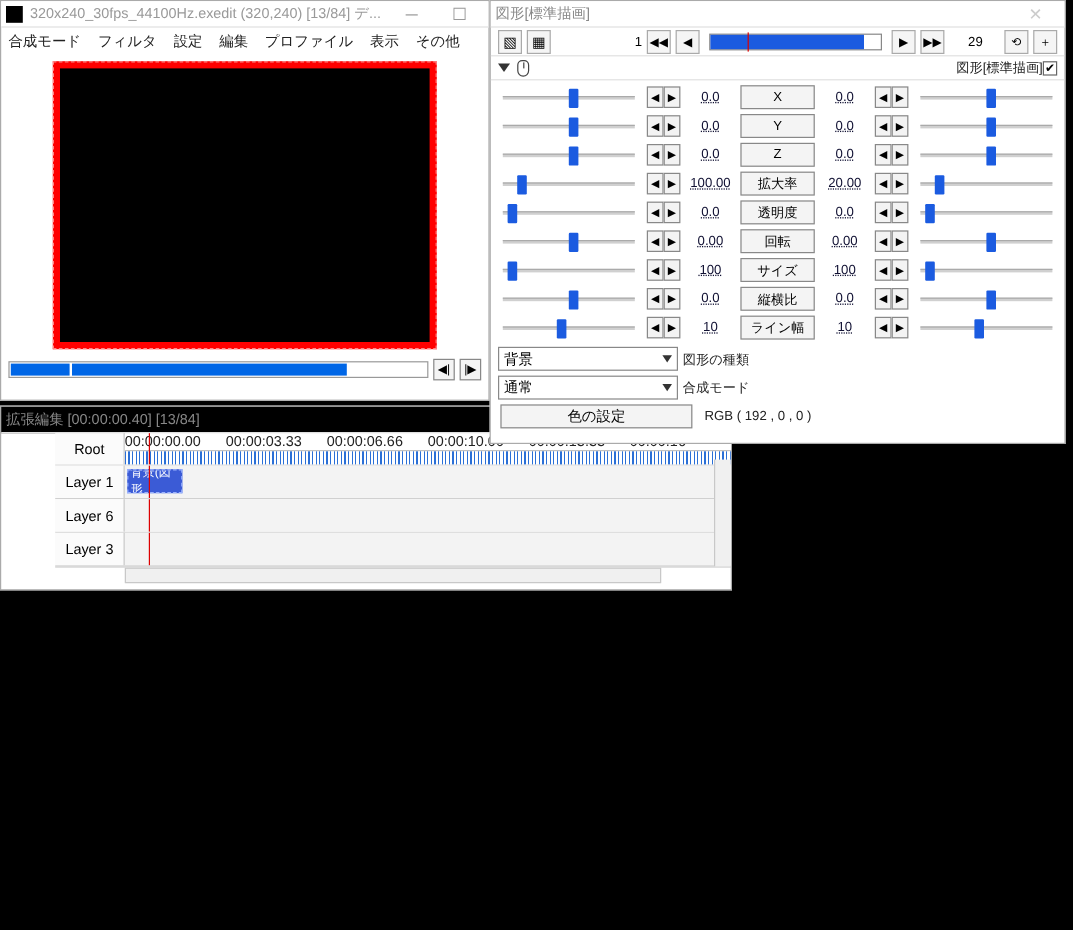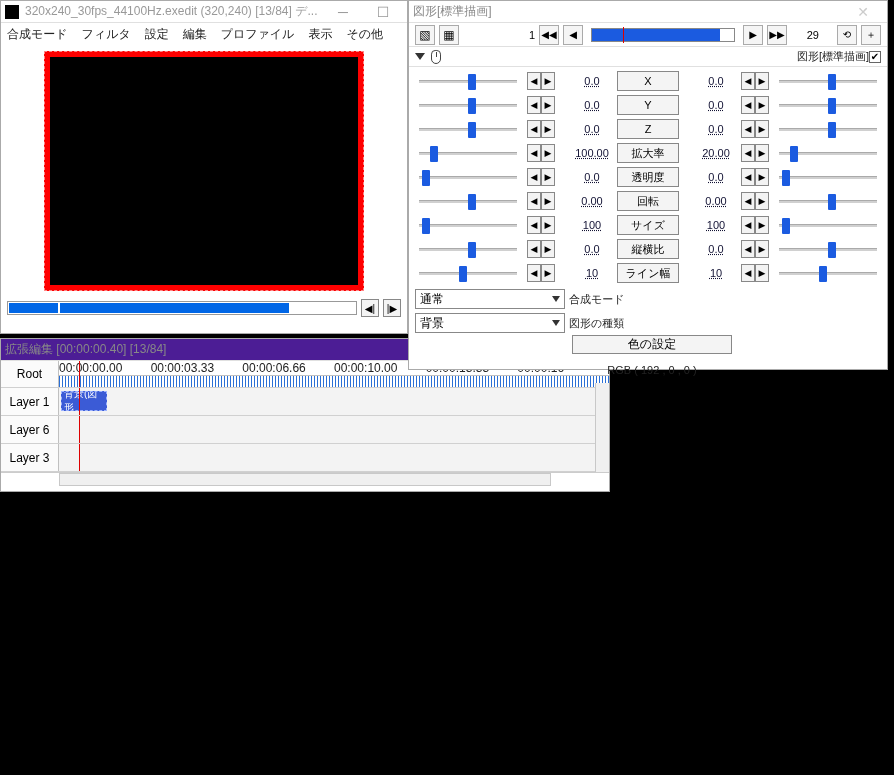--- a/index.html
+++ b/index.html
@@ -16,22 +16,22 @@
   .preview-area { position: relative; margin: 6px auto 0 auto; width: 320px; height: 240px; }
   .preview-border { position: absolute; inset: 0; background: #ff0000; }
   .preview-inner { position: absolute; left: 6px; top: 6px; right: 6px; bottom: 6px; background: #000; }
   .preview-dash { position: absolute; inset: 0; border: 1px dashed #f88; pointer-events: none; }
   .playbar { display: flex; align-items: center; margin: 8px 6px 0 6px; gap: 4px; }
   .playbar .track { flex: 1; height: 14px; background: #fff; border: 1px solid #999; position: relative; display:flex; align-items:center; }
   .playbar .track .chunk { height: 10px; background: #0066e6; margin: 0 1px; }
   .playbar .pbtn { width: 18px; height: 18px; border: 1px solid #888; background: #f4f4f4; display:flex; align-items:center; justify-content:center; font-size: 10px; }
   
   #timeline-window { left: 0; top: 338px; width: 610px; height: 154px; }
-  #timeline-window .titlebar { background: #4c1d95; color: #888; justify-content: center; }
-  .tl-body { position: relative; }
+  #timeline-window .titlebar { background: #000000; color: #888; justify-content: center; }
+  .tl-body { position: relative; padding-left: 45px; }
   .tl-row { display: flex; height: 28px; border-bottom: 1px solid #d0d0d0; }
   .tl-left { width: 58px; border-right: 1px solid #c0c0c0; display:flex; align-items:center; justify-content:center; background:#fbfbfb; }
   .tl-right { flex: 1; position: relative; background:#fff; }
   .ruler-row { height: 27px; }
   .ruler-top { position:absolute; top:0; left:0; right:0; height:13px; display:flex; font-size:10px; color:#222; }
   .ruler-top div { width: 100px; }
   .ruler-ticks { position:absolute; top:14px; left:0; right:0; height:12px; background: repeating-linear-gradient(90deg,#2a6fd6 0 1px, transparent 1px 3px); border-top:1px solid #c0c0c0; }
   .layer-row .tl-right { background: #f3f3f3; }
   .clip { position:absolute; top:3px; height:20px; background:#3b5bd6; border:1px dashed #9cb3ff; color:#fff; font-size:10px; display:flex; align-items:center; padding:0 2px; overflow:hidden; }
   .playhead { position:absolute; top:0; bottom:0; width:1px; background:#d00; left:20px; }
@@ -53,26 +53,26 @@
   .mouse-icon::after { content:""; position:absolute; left:50%; top:1px; width:1px; height:5px; background:#444; }
   .prop-header .filler { flex:1; }
   .checkbox { width:12px; height:12px; border:1px solid #666; display:inline-flex; align-items:center; justify-content:center; font-size:10px; background:#fff; }
   .prop-rows { padding: 2px 4px; }
   .prow { display:flex; align-items:center; height:24px; gap:4px; }
   .slider { flex:1; height:18px; position:relative; }
   .slider .rail { position:absolute; left:6px; right:6px; top:8px; height:3px; background: #d0d0d0; border-top:1px solid #aaa; }
   .slider .thumb { position:absolute; top:2px; width:8px; height:16px; background:#1b5be0; border-radius:1px; }
   .nudge { display:flex; }
   .nudge .nb { width:14px; height:18px; border:1px solid #888; background:#f3f3f3; display:flex; align-items:center; justify-content:center; font-size:9px; }
-  .pval { width:42px; text-align:center; font-size:11px; color:#113; text-decoration: underline dotted; margin-left: 12px; }
+  .pval { width:42px; text-align:center; font-size:11px; color:#113; text-decoration: underline dotted; }
   .pbtn-label { width:62px; height:20px; border:1px solid #888; background:#f4f4f4; display:flex; align-items:center; justify-content:center; font-size:11px; }
   .combo { width:150px; height:20px; border:1px solid #888; background:#fff; display:flex; align-items:center; padding:0 4px; justify-content:space-between; }
   .combo .cd { width:0;height:0;border-left:4px solid transparent;border-right:4px solid transparent;border-top:6px solid #333; }
   .lbl { font-size:11px; color:#222; }
-  .color-row { display:flex; align-items:center; gap:10px; height:24px; padding-left:8px;flex-direction:column;}
+  .color-row { display:flex; align-items:center; gap:10px; height:24px; padding-left:8px;}
   .longbtn { width:160px; height:20px; border:1px solid #888; background:#f4f4f4; display:flex; align-items:center; justify-content:center; }
 </style>
 </head>
 <body>
 
 <div id="main-window" class="window">
   <div class="titlebar">
     <div class="icon-box"></div>
     <div class="title-text">320x240_30fps_44100Hz.exedit (320,240) [13/84] デ...</div>
     <div class="winbtn">─</div>
@@ -370,29 +370,29 @@
         </div>
         <div class="slider">
           <div class="rail"></div>
           <div class="thumb" style="left:42%"></div>
         </div>
       </div>
     </div>
 
   <div class="prow" style="padding:0 6px">
     <div class="combo">
+      <span>背景</span>
+        <div class="cd"></div>
+    </div>
+    <span class="lbl">図形の種類</span>
+  </div>
+  <div class="prow" style="padding:0 6px">
+    <div class="combo">
       <span>通常</span>
         <div class="cd"></div>
     </div>
     <span class="lbl">合成モード</span>
-  </div>
-  <div class="prow" style="padding:0 6px">
-    <div class="combo">
-      <span>背景</span>
-        <div class="cd"></div>
-    </div>
-    <span class="lbl">図形の種類</span>
   </div>
   <div class="color-row">
     <div class="longbtn">色の設定</div>
     <span class="lbl">RGB ( 192 , 0 , 0 )</span>
   </div>
 </div>
 
 </body></html>

